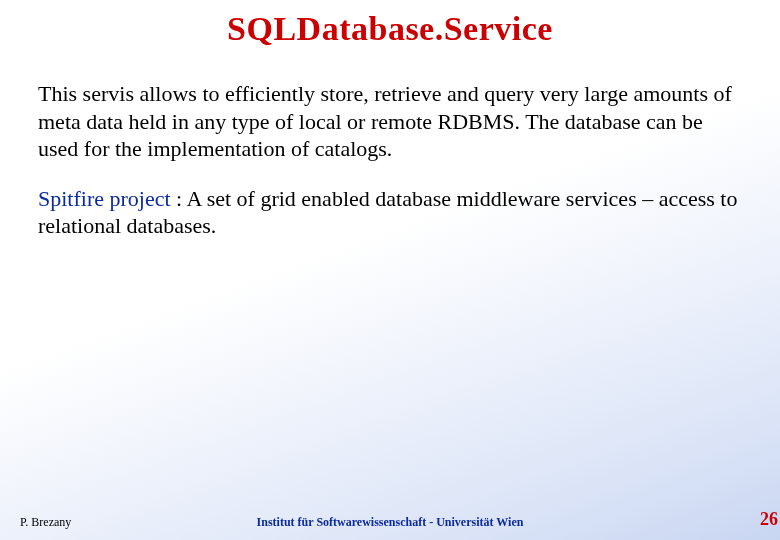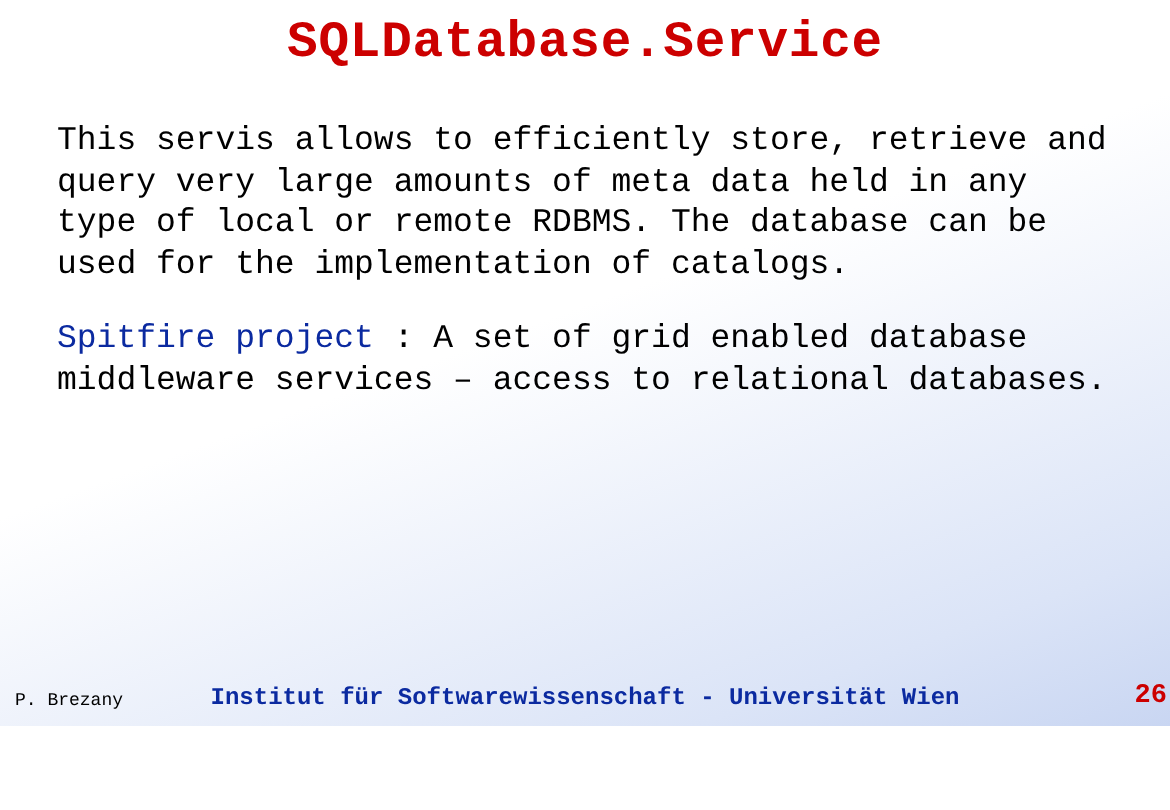--- a/index.html
+++ b/index.html
@@ -5,23 +5,23 @@
   html, body {
     margin: 0;
     padding: 0;
     width: 780px;
     height: 540px;
     overflow: hidden;
   }
   .slide {
     position: relative;
     width: 780px;
-    height: 484px;
+    height: 540px;
     background: linear-gradient(160deg, #ffffff 0%, #ffffff 45%, #dbe4f7 85%, #c9d6f2 100%);
-    font-family: Liberation Mono, monospace;
+    font-family: Liberation Serif, serif;
     color: #000;
     box-sizing: border-box;
   }
   .title {
     position: absolute;
     top: 10px;
     left: 0;
     width: 100%;
     text-align: center;
     font-size: 34px;
@@ -39,32 +39,32 @@
     color: #000;
   }
   .body p {
     margin: 0 0 22px 0;
   }
   .project-name {
     color: #0b2aa0;
   }
   .footer-left {
     position: absolute;
-    left: 10px;
+    left: 20px;
     bottom: 10px;
     font-size: 12px;
     color: #000;
   }
   .footer-center {
     position: absolute;
     left: 0;
     width: 100%;
     bottom: 10px;
     text-align: center;
-    font-size: 16px;
+    font-size: 12px;
     font-weight: bold;
     color: #0b2aa0;
   }
   .footer-right {
     position: absolute;
     right: 2px;
     bottom: 10px;
     font-size: 18px;
     font-weight: bold;
     color: #cc0000;

